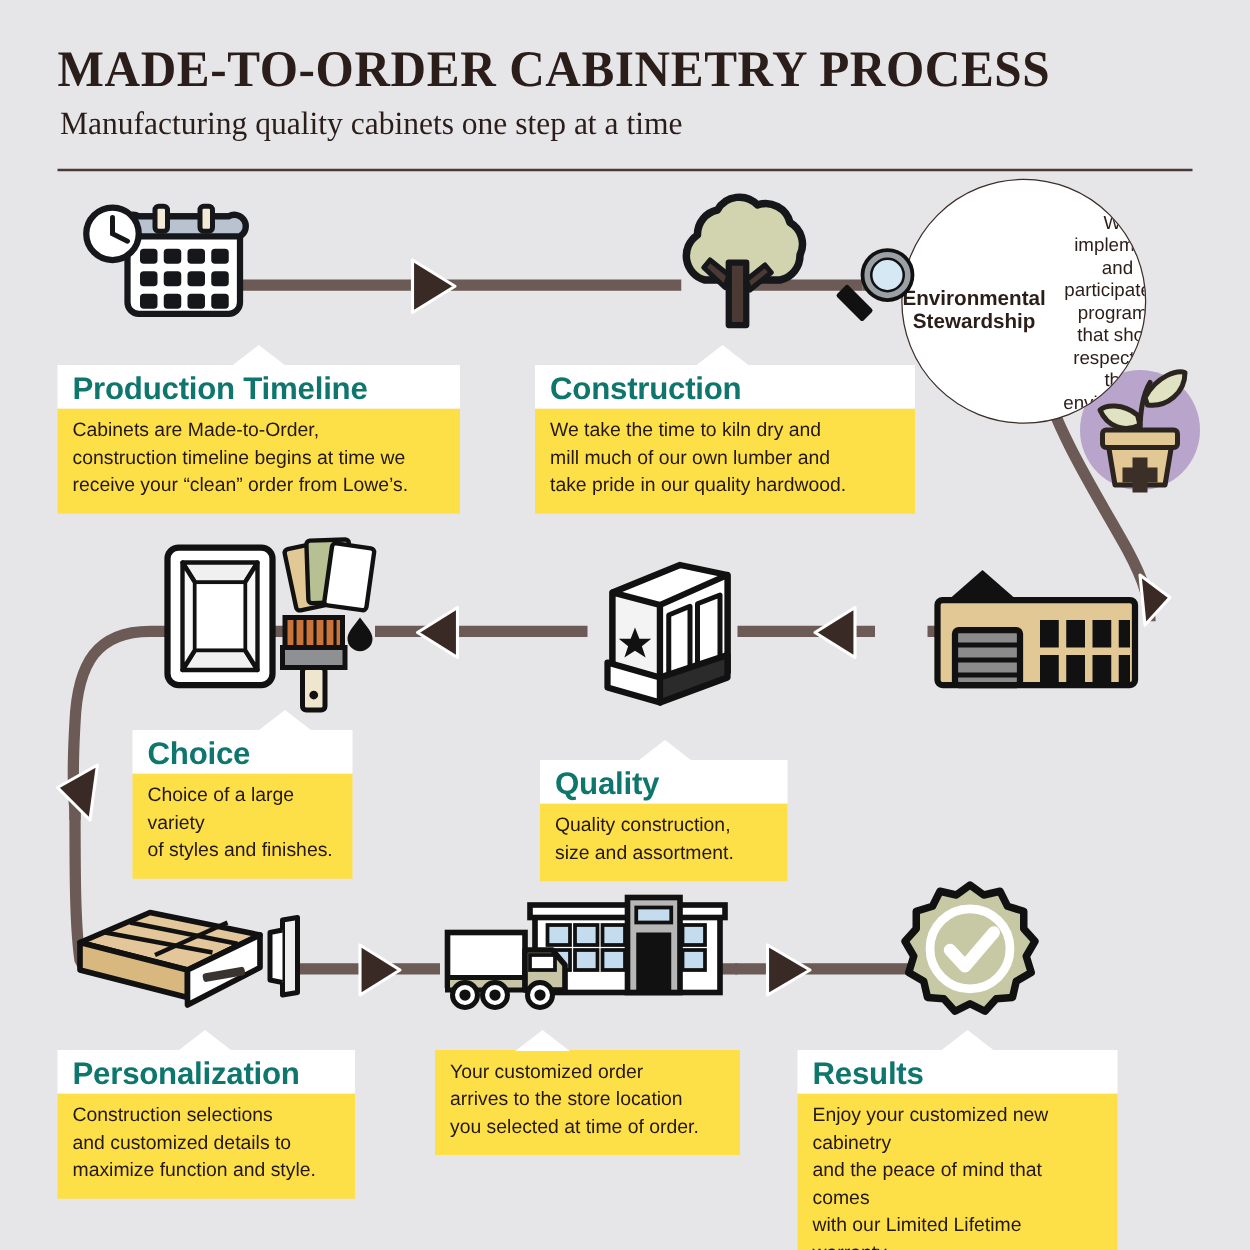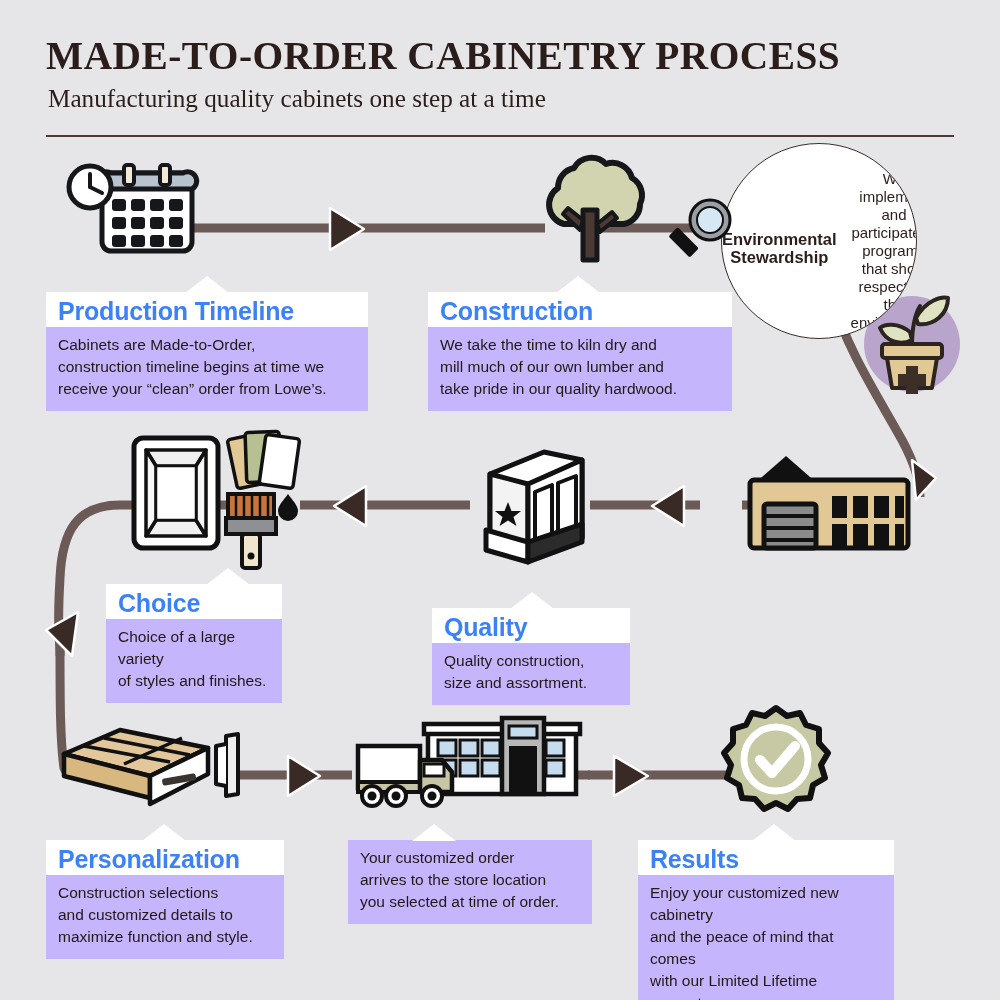--- a/index.html
+++ b/index.html
@@ -36,25 +36,25 @@
     position:absolute;top:-16px;width:44px;height:17px;
     background:#ffffff;
     clip-path:polygon(50% 0,100% 100%,0 100%);
   }
   .card .head{
     background:#ffffff;
     padding:5px 12px 2px 12px;
     box-sizing:border-box;
   }
   .card .head h3{
-    margin:0;font-size:25px;font-weight:700;color:#3b82f6;
+    margin:0;font-size:25px;font-weight:700;color:#0f766e;
     line-height:1.12;letter-spacing:-.2px;white-space:nowrap;
   }
   .card .body{
-    background:#c4b5fd;
+    background:#fde047;
     padding:7px 12px 11px 12px;
     box-sizing:border-box;
   }
   .card .body p{
     margin:0;font-size:15.5px;line-height:1.42;color:#241815;
     white-space:pre-line;
   }
 
   
   .callout{

